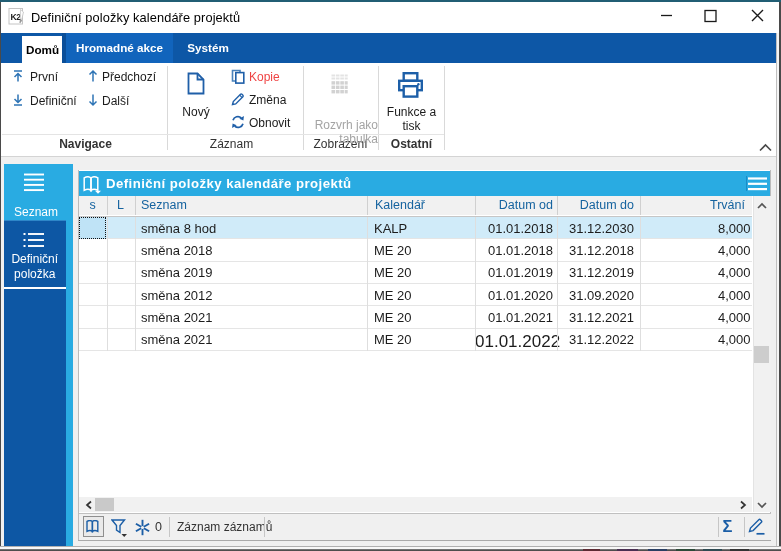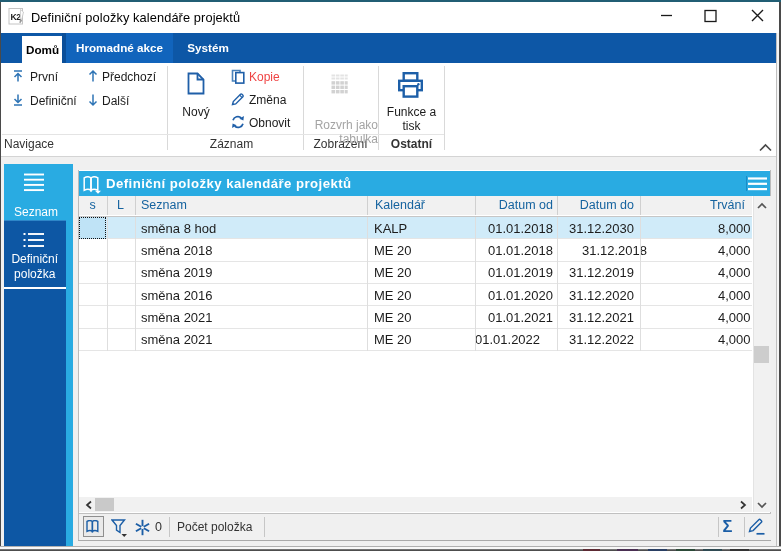--- a/index.html
+++ b/index.html
@@ -43,21 +43,21 @@
 <div class="abs" style="left:173px;top:33px;width:70px;height:30px;line-height:30px;text-align:center;font-size:11.7px;font-weight:bold;color:#fff;">Systém</div>
 
 <div class="abs" style="left:1px;top:63px;width:775.3px;height:92.5px;background:#fff;"></div>
 <div class="abs" style="left:1px;top:155.5px;width:775.3px;height:1px;background:#d4d4d4;"></div>
 <div class="abs" style="left:166.5px;top:66px;width:1px;height:84px;background:#d9d9d9;"></div>
 <div class="abs" style="left:302.5px;top:66px;width:1px;height:84px;background:#d9d9d9;"></div>
 <div class="abs" style="left:378px;top:66px;width:1px;height:84px;background:#d9d9d9;"></div>
 <div class="abs" style="left:444px;top:66px;width:1px;height:84px;background:#d9d9d9;"></div>
 <div class="abs" style="left:2px;top:133.5px;width:442px;height:1px;background:#e4e4e4;"></div>
 
-<div class="abs" style="left:4px;top:137px;width:163px;text-align:left;font-size:12px;color:#333;">Navigace</div>
+<div class="abs" style="left:4px;top:137px;width:163px;text-align:center;font-size:12px;color:#333;font-weight:bold;">Navigace</div>
 <div class="abs" style="left:167px;top:137px;width:129px;text-align:center;font-size:12px;color:#333;">Záznam</div>
 <div class="abs" style="left:303px;top:137px;width:75px;text-align:center;font-size:12px;color:#333;">Zobrazení</div>
 <div class="abs" style="left:379px;top:137px;width:65px;text-align:center;font-size:12px;color:#333;font-weight:bold;">Ostatní</div>
 
 <div class="abs" style="left:758px;top:141px;">
 <svg width="16" height="12" viewBox="0 0 16 12">
       <path d="M2 9.5 L7.5 4 L13 9.5" fill="none" stroke="#4a4a4a" stroke-width="1.6"></path>
     </svg>
 </div>
 
@@ -234,44 +234,44 @@
 <div class="abs" style="left:78.8px;top:238.3px;width:673.7px;height:1px;background:#e5e5e5;"></div>
 <div class="abs" style="left:141px;top:220.6px;font-size:13px;color:#1c1c1c;">směna 8 hod</div>
 <div class="abs" style="left:374px;top:220.6px;font-size:13px;color:#1c1c1c;">KALP</div>
 <div class="abs" style="left:475px;top:220.6px;width:78px;text-align:right;font-size:13px;color:#1c1c1c;">01.01.2018</div>
 <div class="abs" style="left:557px;top:220.6px;width:77px;text-align:right;font-size:13px;color:#1c1c1c;">31.12.2030</div>
 <div class="abs" style="left:640px;top:220.6px;width:110.5px;text-align:right;font-size:13px;color:#1c1c1c;">8,000</div>
 <div class="abs" style="left:78.8px;top:260.6px;width:673.7px;height:1px;background:#e5e5e5;"></div>
 <div class="abs" style="left:141px;top:242.9px;font-size:13px;color:#1c1c1c;">směna 2018</div>
 <div class="abs" style="left:374px;top:242.9px;font-size:13px;color:#1c1c1c;">ME 20</div>
 <div class="abs" style="left:475px;top:242.9px;width:78px;text-align:right;font-size:13px;color:#1c1c1c;">01.01.2018</div>
-<div class="abs" style="left:557px;top:242.9px;width:77px;text-align:right;font-size:13px;color:#1c1c1c;margin-left:13px;">31.12.2018</div>
+<div class="abs" style="left:557px;top:242.9px;width:77px;text-align:right;font-size:13px;color:#1c1c1c;">31.12.2018</div>
 <div class="abs" style="left:640px;top:242.9px;width:110.5px;text-align:right;font-size:13px;color:#1c1c1c;">4,000</div>
 <div class="abs" style="left:78.8px;top:282.9px;width:673.7px;height:1px;background:#e5e5e5;"></div>
 <div class="abs" style="left:141px;top:265.2px;font-size:13px;color:#1c1c1c;">směna 2019</div>
 <div class="abs" style="left:374px;top:265.2px;font-size:13px;color:#1c1c1c;">ME 20</div>
 <div class="abs" style="left:475px;top:265.2px;width:78px;text-align:right;font-size:13px;color:#1c1c1c;">01.01.2019</div>
 <div class="abs" style="left:557px;top:265.2px;width:77px;text-align:right;font-size:13px;color:#1c1c1c;">31.12.2019</div>
 <div class="abs" style="left:640px;top:265.2px;width:110.5px;text-align:right;font-size:13px;color:#1c1c1c;">4,000</div>
 <div class="abs" style="left:78.8px;top:305.2px;width:673.7px;height:1px;background:#e5e5e5;"></div>
-<div class="abs" style="left:141px;top:287.5px;font-size:13px;color:#1c1c1c;">směna 2016</div>
+<div class="abs" style="left:141px;top:287.5px;font-size:13px;color:#1c1c1c;">směna 2012</div>
 <div class="abs" style="left:374px;top:287.5px;font-size:13px;color:#1c1c1c;">ME 20</div>
 <div class="abs" style="left:475px;top:287.5px;width:78px;text-align:right;font-size:13px;color:#1c1c1c;">01.01.2020</div>
-<div class="abs" style="left:557px;top:287.5px;width:77px;text-align:right;font-size:13px;color:#1c1c1c;">31.12.2020</div>
+<div class="abs" style="left:557px;top:287.5px;width:77px;text-align:right;font-size:13px;color:#1c1c1c;">31.09.2020</div>
 <div class="abs" style="left:640px;top:287.5px;width:110.5px;text-align:right;font-size:13px;color:#1c1c1c;">4,000</div>
 <div class="abs" style="left:78.8px;top:327.5px;width:673.7px;height:1px;background:#e5e5e5;"></div>
 <div class="abs" style="left:141px;top:309.8px;font-size:13px;color:#1c1c1c;">směna 2021</div>
 <div class="abs" style="left:374px;top:309.8px;font-size:13px;color:#1c1c1c;">ME 20</div>
 <div class="abs" style="left:475px;top:309.8px;width:78px;text-align:right;font-size:13px;color:#1c1c1c;">01.01.2021</div>
 <div class="abs" style="left:557px;top:309.8px;width:77px;text-align:right;font-size:13px;color:#1c1c1c;">31.12.2021</div>
 <div class="abs" style="left:640px;top:309.8px;width:110.5px;text-align:right;font-size:13px;color:#1c1c1c;">4,000</div>
 <div class="abs" style="left:78.8px;top:349.8px;width:673.7px;height:1px;background:#e5e5e5;"></div>
 <div class="abs" style="left:141px;top:332.1px;font-size:13px;color:#1c1c1c;">směna 2021</div>
 <div class="abs" style="left:374px;top:332.1px;font-size:13px;color:#1c1c1c;">ME 20</div>
-<div class="abs" style="left:475px;top:332.1px;width:78px;text-align:left;font-size:13px;color:#1c1c1c;">01.01.2022</div>
+<div class="abs" style="left:475px;top:332.1px;width:78px;text-align:left;font-size:17px;color:#1c1c1c;">01.01.2022</div>
 <div class="abs" style="left:557px;top:332.1px;width:77px;text-align:right;font-size:13px;color:#1c1c1c;">31.12.2022</div>
 <div class="abs" style="left:640px;top:332.1px;width:110.5px;text-align:right;font-size:13px;color:#1c1c1c;">4,000</div>
 <div class="abs" style="left:106.5px;top:217px;width:1px;height:133.8px;background:#dedede;"></div>
 <div class="abs" style="left:134.5px;top:217px;width:1px;height:133.8px;background:#dedede;"></div>
 <div class="abs" style="left:367px;top:217px;width:1px;height:133.8px;background:#dedede;"></div>
 <div class="abs" style="left:475px;top:217px;width:1px;height:133.8px;background:#dedede;"></div>
 <div class="abs" style="left:557px;top:217px;width:1px;height:133.8px;background:#dedede;"></div>
 <div class="abs" style="left:640px;top:217px;width:1px;height:133.8px;background:#dedede;"></div>
 <div class="abs" style="left:79px;top:217.3px;width:26.7px;height:21.4px;border:1px dotted #111;background:#bfe3f6;box-sizing:border-box;"></div>
 </div>
@@ -329,21 +329,21 @@
   <g stroke="#1b5ea6" stroke-width="1.9">
     <line x1="8.5" y1="0.8" x2="8.5" y2="16.2"></line>
     <line x1="1.9" y1="4.7" x2="15.1" y2="12.3"></line>
     <line x1="1.9" y1="12.3" x2="15.1" y2="4.7"></line>
   </g>
   <circle cx="8.5" cy="8.5" r="1.6" fill="#f0f0f0"></circle>
 </svg>
 </div>
 <div class="abs" style="left:155px;top:519.5px;font-size:12.5px;color:#333;">0</div>
 <div class="abs" style="left:169px;top:517px;width:1px;height:20px;background:#c6c6c6;"></div>
-<div class="abs" style="left:177px;top:520px;font-size:12px;color:#333;">Počet položka</div>
+<div class="abs" style="left:177px;top:520px;font-size:12px;color:#333;">Záznam záznamů</div>
 <div class="abs" style="left:264px;top:517px;width:1px;height:20px;background:#c6c6c6;"></div>
 <div class="abs" style="left:717.5px;top:517px;width:1px;height:20px;background:#c6c6c6;"></div>
 <div class="abs" style="left:722.5px;top:516.5px;font-size:16.5px;font-weight:bold;color:#1b5ea6;">Σ</div>
 <div class="abs" style="left:743.5px;top:517px;width:1px;height:20px;background:#c6c6c6;"></div>
 <div class="abs" style="left:748px;top:518px;">
 <svg width="18" height="18" viewBox="0 0 18 18">
   <path d="M1.5 13.5 L2.5 10 L10.8 1.7 Q11.6 0.9 12.4 1.7 L13.4 2.7 Q14.2 3.5 13.4 4.3 L5.1 12.6 Z" fill="none" stroke="#1b5ea6" stroke-width="1.4"></path>
   <line x1="8.5" y1="15.8" x2="16.5" y2="15.8" stroke="#1b5ea6" stroke-width="1.7"></line>
 </svg>
 </div>

